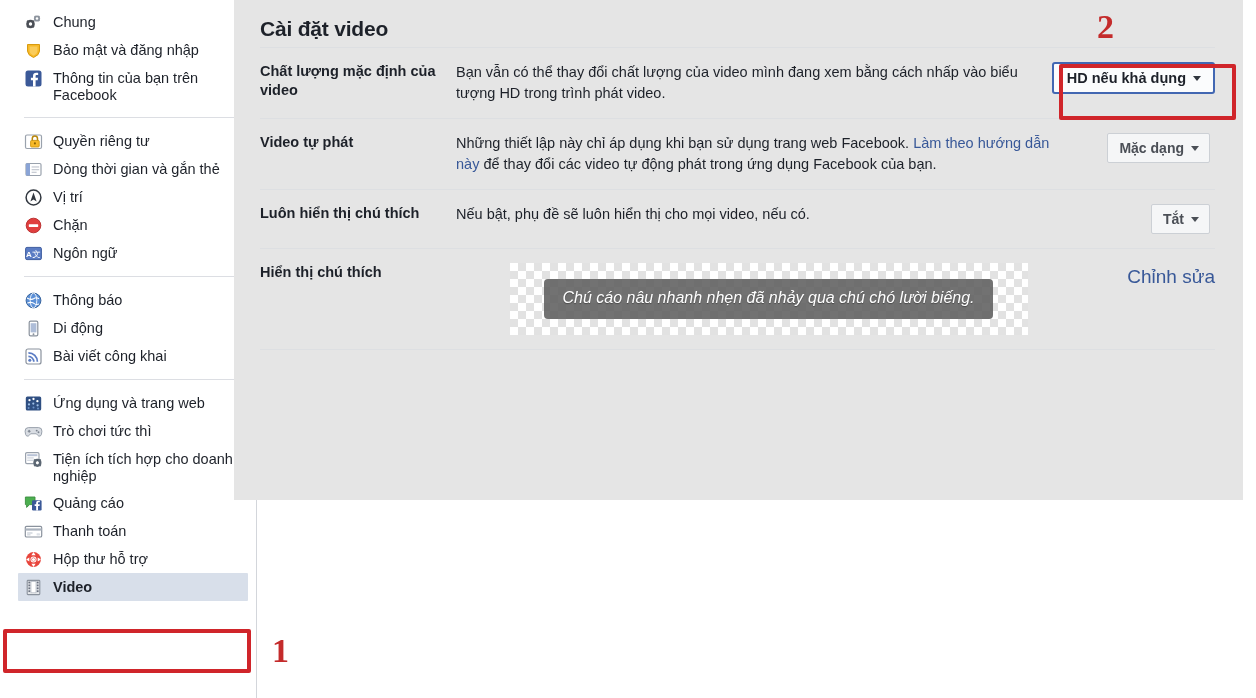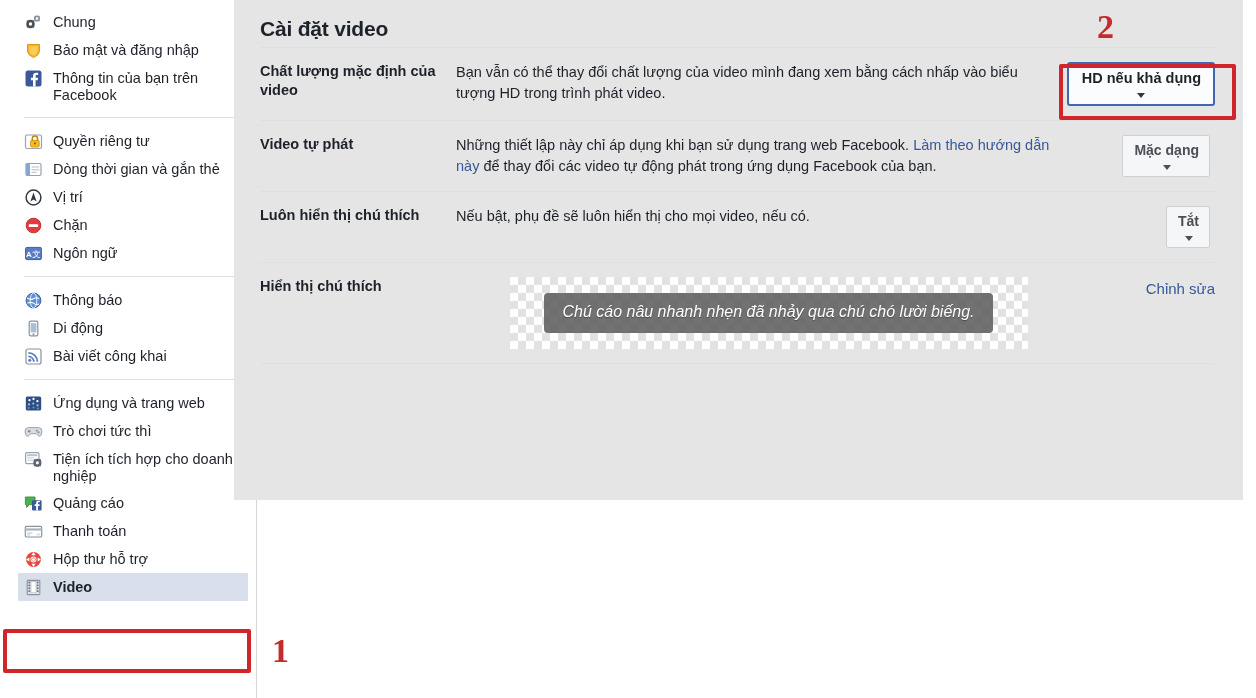--- a/index.html
+++ b/index.html
@@ -139,40 +139,39 @@
     background: #f5f6f7;
     border: 1px solid #ccd0d5;
     border-radius: 2px;
     padding: 6px 10px 6px 11px;
     font-size: 14px;
     font-weight: bold;
     color: #4b4f56;
     cursor: pointer;
     line-height: 16px;
     white-space: nowrap;
-    flex-direction: column;
   }
   .btn-dd.primary-outline {
     background: #fbfcfd;
     border: 2px solid #4267b2;
     color: #1d2129;
     padding: 6px 12px 6px 13px;
     border-radius: 3px;
     font-size: 14.5px;
   }
   .caret {
     width: 0; height: 0;
     border-left: 4.5px solid transparent;
     border-right: 4.5px solid transparent;
     border-top: 5px solid #4b4f56;
     display: inline-block;
   }
   .btn-dd.primary-outline .caret { border-top-color: #31373f; }
   .edit-link {
-    font-size: 15px;
+    font-size: 19px;
     color: #385898;
     text-decoration: none;
     cursor: pointer;
     padding-top: 3px;
     white-space: nowrap;
   }
 
   
   .cap-wrap {
     flex: 1 1 auto;

